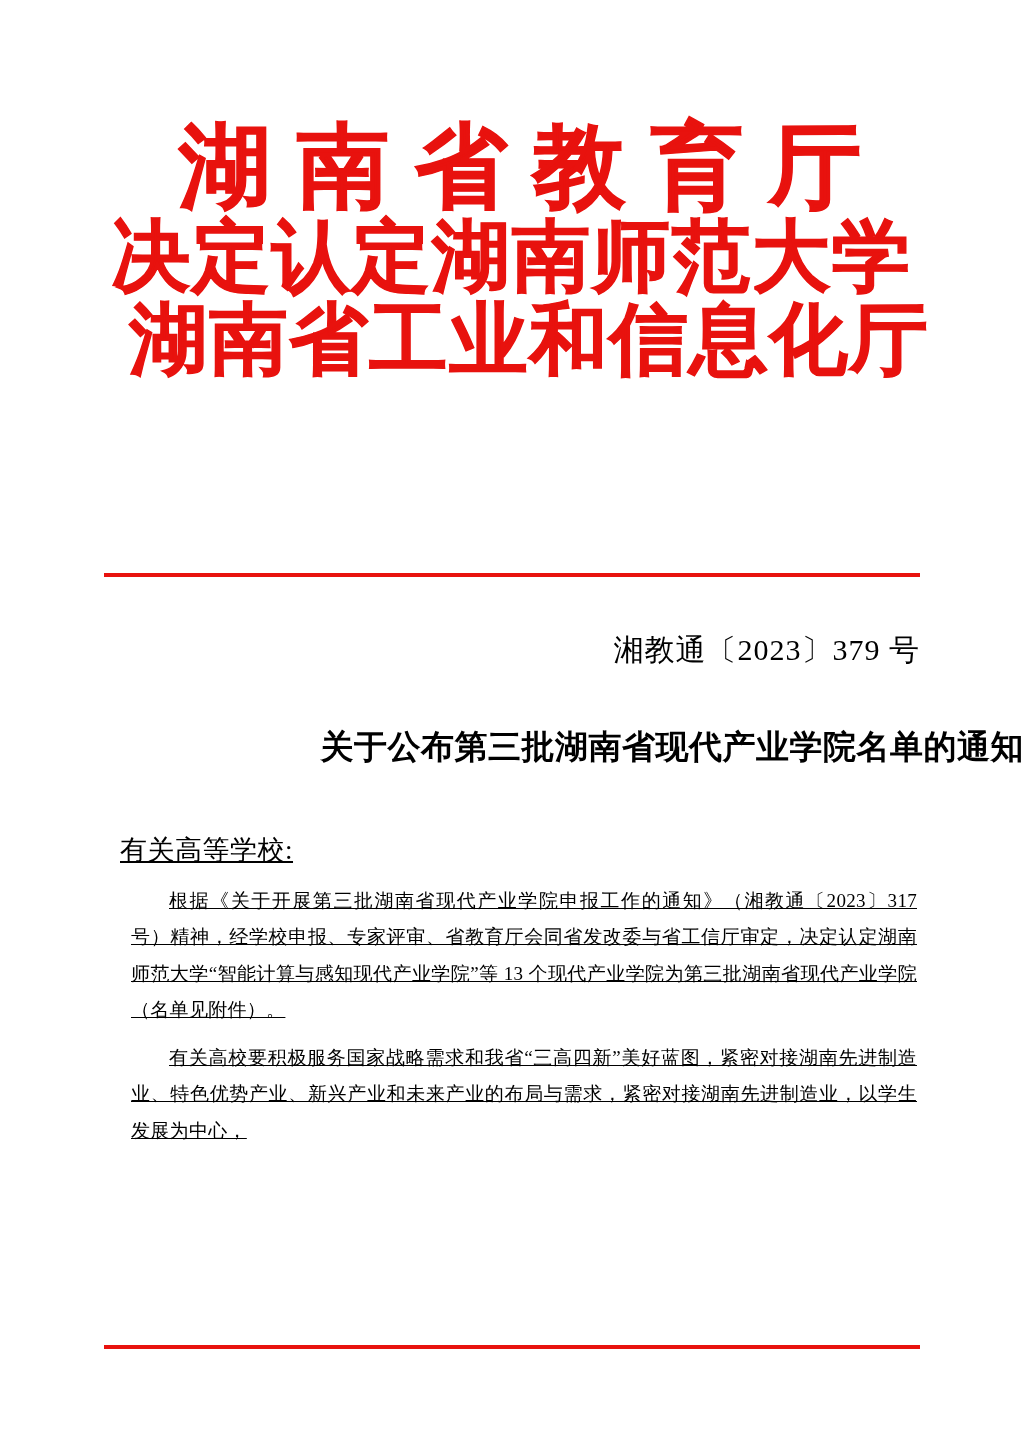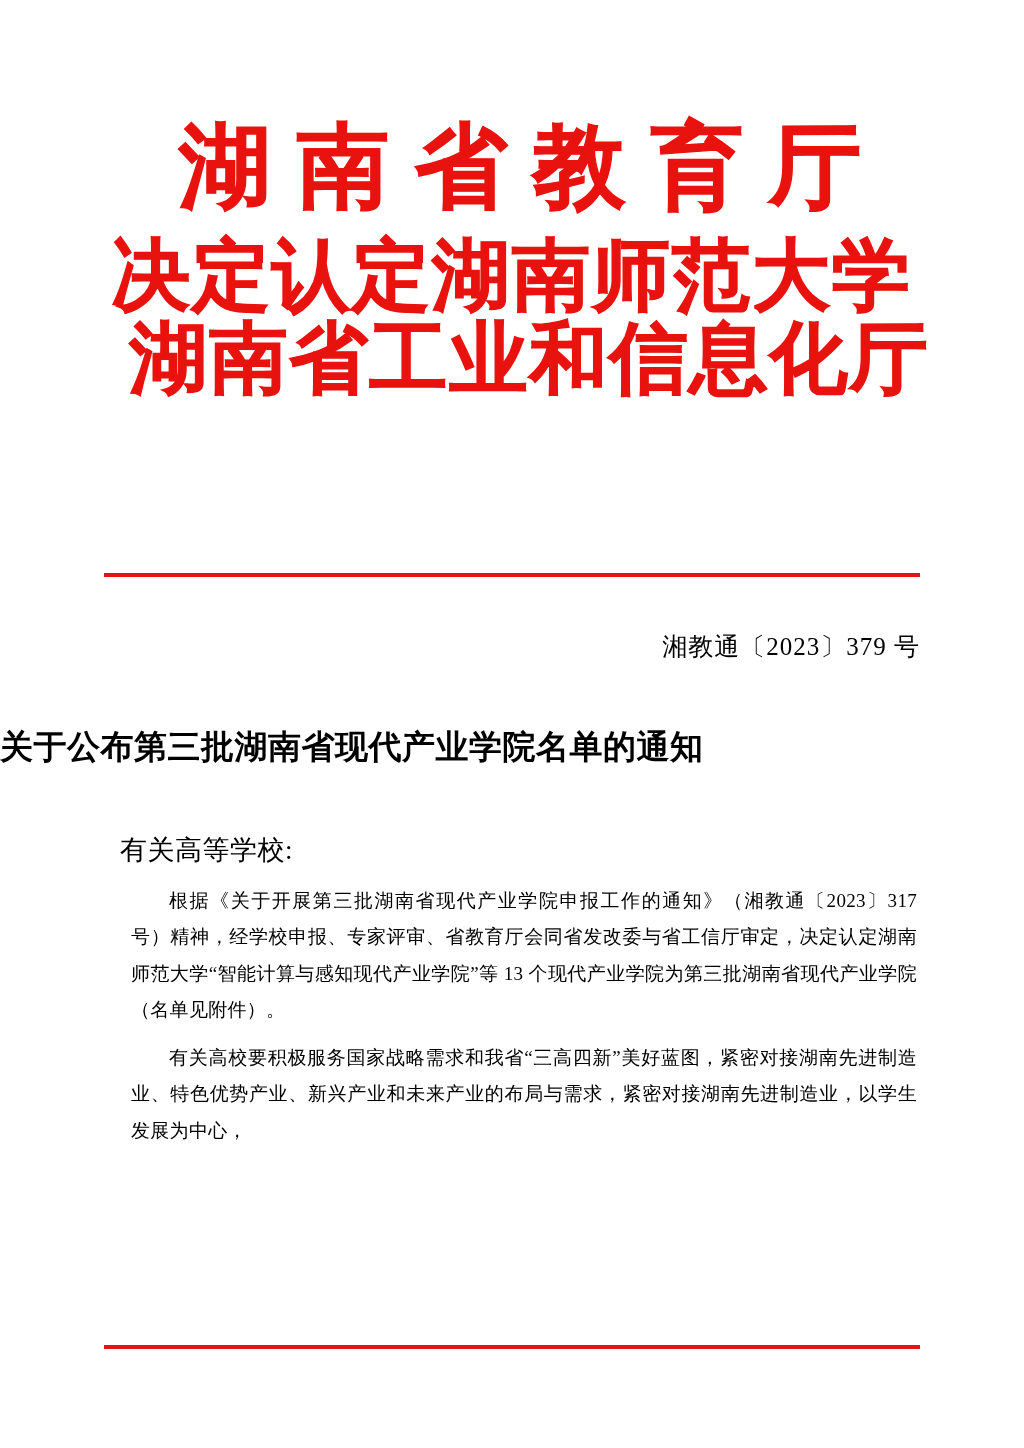--- a/index.html
+++ b/index.html
@@ -35,21 +35,21 @@
     font-family: "DejaVu Serif", "Liberation Serif", serif;
     font-weight: bold;
     line-height: 1.02;
     white-space: nowrap;
     -webkit-text-stroke: 1.2px #e8120e;
   }
   .org-line-1 {
     font-size: 92px;
     letter-spacing: 26px;
     padding-left: 42px;
-    margin-bottom: 21px;
+    margin-bottom: 2px;
   }
   .org-line-2 {
     font-size: 78px;
     letter-spacing: 2px;
     margin-bottom: 4px;
   }
   .org-line-3 {
     font-size: 78px;
     letter-spacing: 2px;
     margin-left: 35px;
@@ -63,45 +63,46 @@
     top: 573px;
     height: 4px;
     background: #e8120e;
   }
 
   
   .doc-number {
     position: absolute;
     right: 104px;
     top: 630px;
-    font-size: 25px;
+    font-size: 30px;
     letter-spacing: 1px;
     font-family: "Liberation Serif", "DejaVu Serif", serif;
     margin-left: 32px;
   }
 
   
   .doc-title {
     position: absolute;
     left: 0;
     right: 0;
     top: 725px;
-    text-align: left;
+    text-align: right;
     font-size: 33px;
     font-weight: bold;
     letter-spacing: 0.5px;
     font-family: "DejaVu Serif", "Liberation Serif", serif;
   }
 
   
   .body-block {
     position: absolute;
     left: 120px;
     right: 96px;
     top: 830px;
+    text-decoration: underline;
   }
   .salutation {
     font-size: 27px;
     line-height: 1.55;
     margin-bottom: 8px;
     letter-spacing: 0.5px;
   }
   .para {
     font-size: 19px;
     line-height: 1.92;

